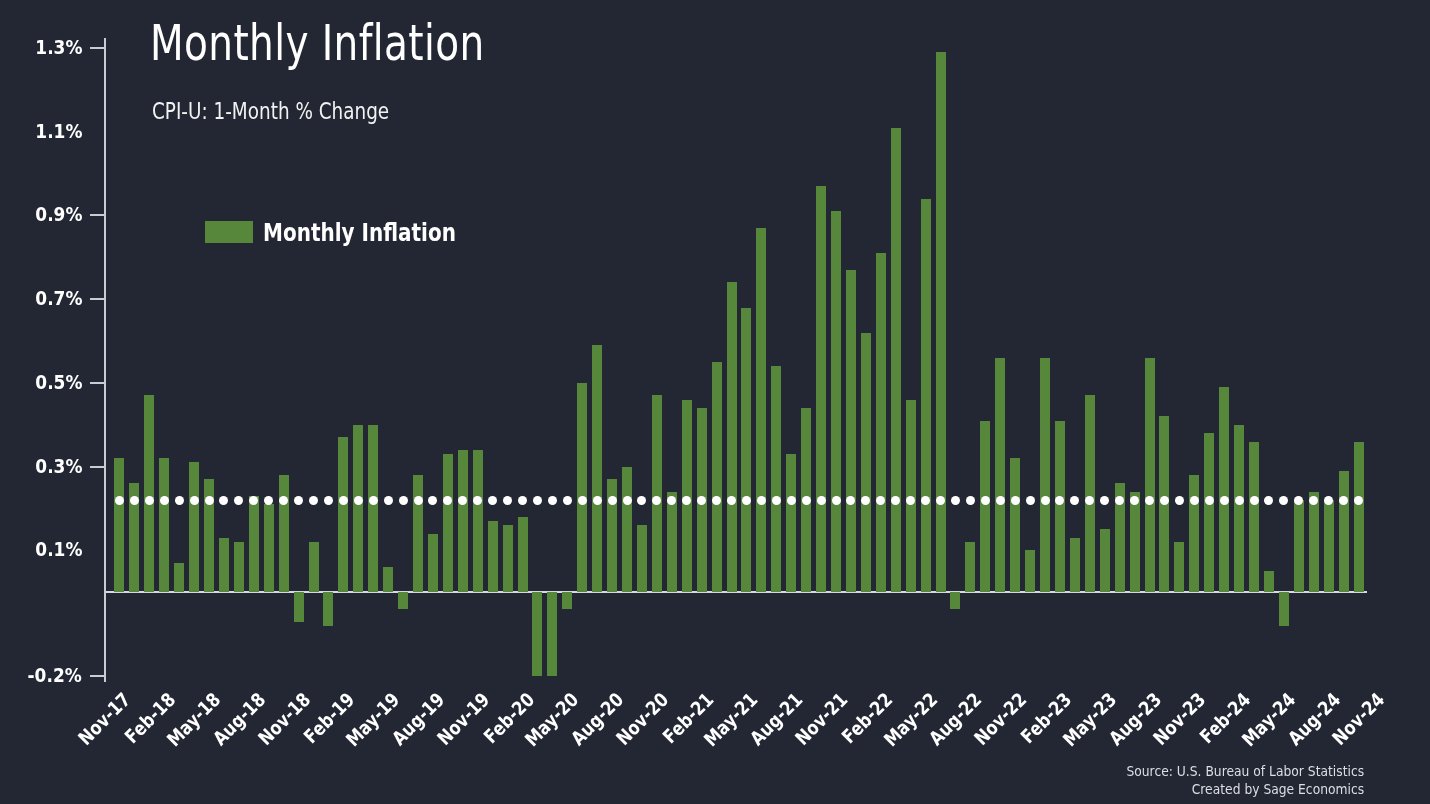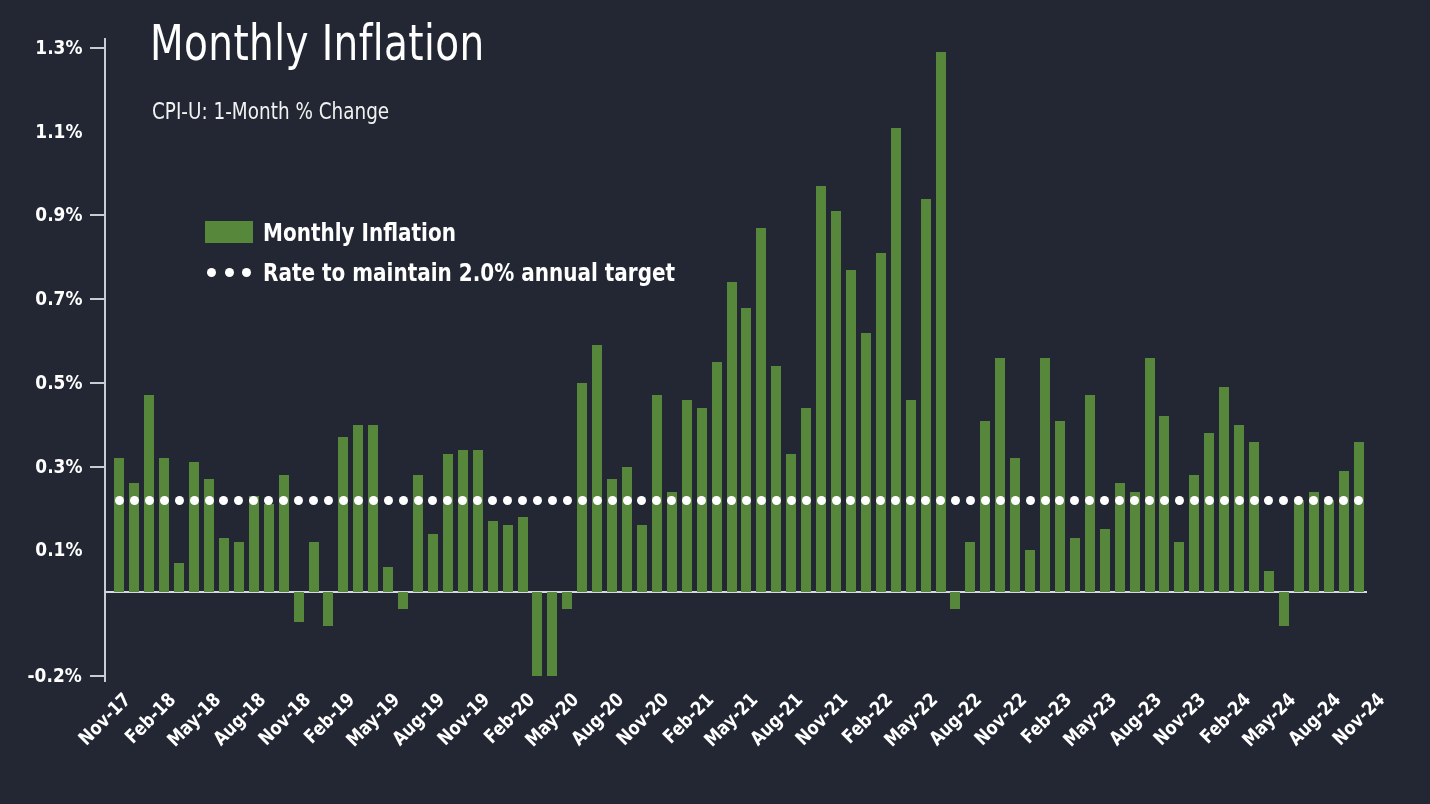--- a/index.html
+++ b/index.html
@@ -141,37 +141,33 @@
 <div id="stage">
 
   <div id="title">Monthly Inflation</div>
   <div id="subtitle">CPI-U: 1-Month % Change</div>
 
   <div id="legend">
     <div class="legend-row">
       <div class="legend-swatch"></div>
       <div class="legend-label">Monthly Inflation</div>
     </div>
-    <div class="legend-row">
-      <div class="legend-dots">
-          <i></i>
-          <i></i>
-          <i></i>
-        </div>
-      <div class="legend-label">Rate to maintain 2.0% annual target</div>
-    </div>
   </div>
 
   <div id="axis-line"></div>
   <div id="zero-line" style="top: 591.267px;"></div>
 
   <div id="yaxis"></div>
   <div id="plot"></div>
   <div id="xaxis"></div>
 
+  <div id="source">
+    <div>Source: U.S. Bureau of Labor Statistics</div>
+    <div>Created by Sage Economics</div>
+  </div>
 
 <div class="ytick-mark" style="top: 47px;"></div>
     <div class="ylabel" style="top: 35px;">1.3%</div>
     <div class="ylabel" style="top: 118.733px;">1.1%</div>
     <div class="ytick-mark" style="top: 214.467px;"></div>
     <div class="ylabel" style="top: 202.467px;">0.9%</div>
     <div class="ytick-mark" style="top: 298.2px;"></div>
     <div class="ylabel" style="top: 286.2px;">0.7%</div>
     <div class="ytick-mark" style="top: 381.933px;"></div>
     <div class="ylabel" style="top: 369.933px;">0.5%</div>

